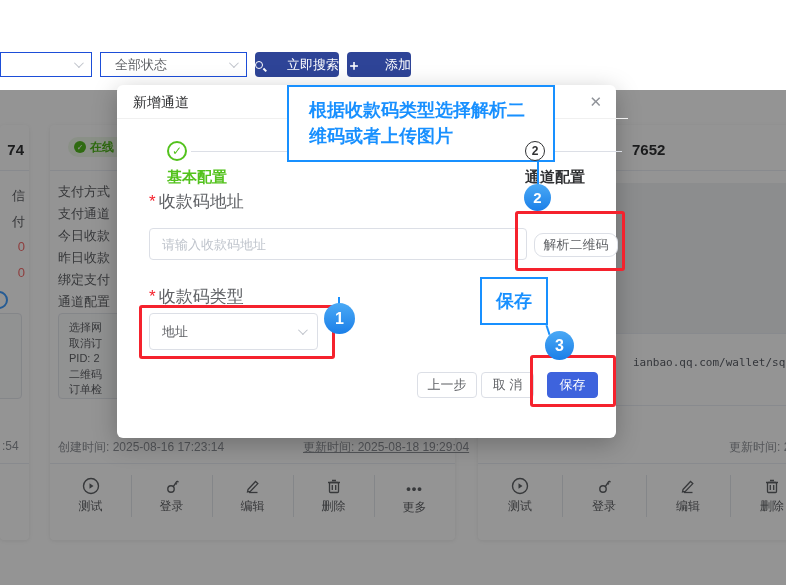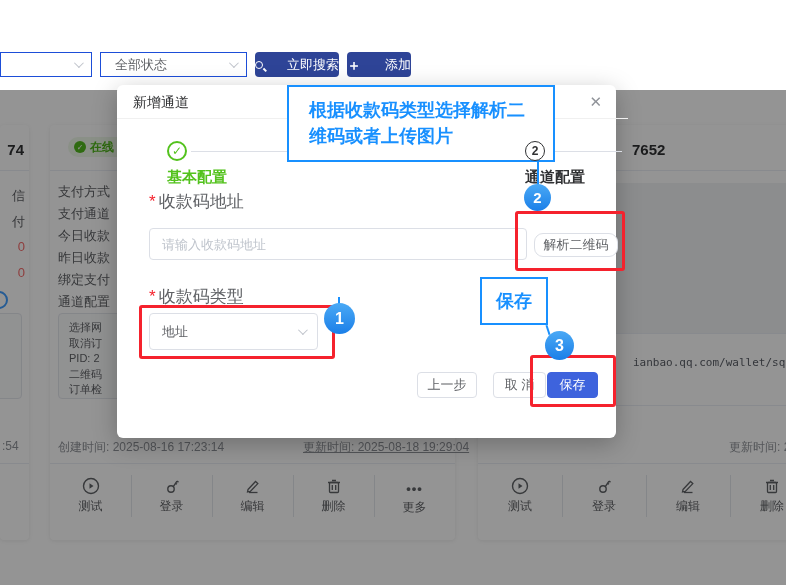--- a/index.html
+++ b/index.html
@@ -265,21 +265,21 @@
 
     <div class="callout" style="left:363px;top:192px;width:68px;height:48px;font-size:18px;">
       <span>保存</span>
     </div>
     <div class="conn" style="left:430px;top:240px;height:10px;transform:rotate(-18deg);"></div>
     <div class="nbadge" style="left:428px;top:246px;width:29px;height:29px;font-size:16px;">3</div>
 
     <button class="mbtn mbtn-plain" style="left:300px;width:60px;">
       <span>上一步</span>
     </button>
-    <button class="mbtn mbtn-plain" style="left:376px;width:53px;">
+    <button class="mbtn mbtn-plain" style="left:364px;width:53px;">
       <span>取 消</span>
     </button>
     <button class="mbtn mbtn-primary" style="left:430px;width:51px;">
       <span>保存</span>
     </button>
   </div>
 
 </div>
 
 </body></html>

